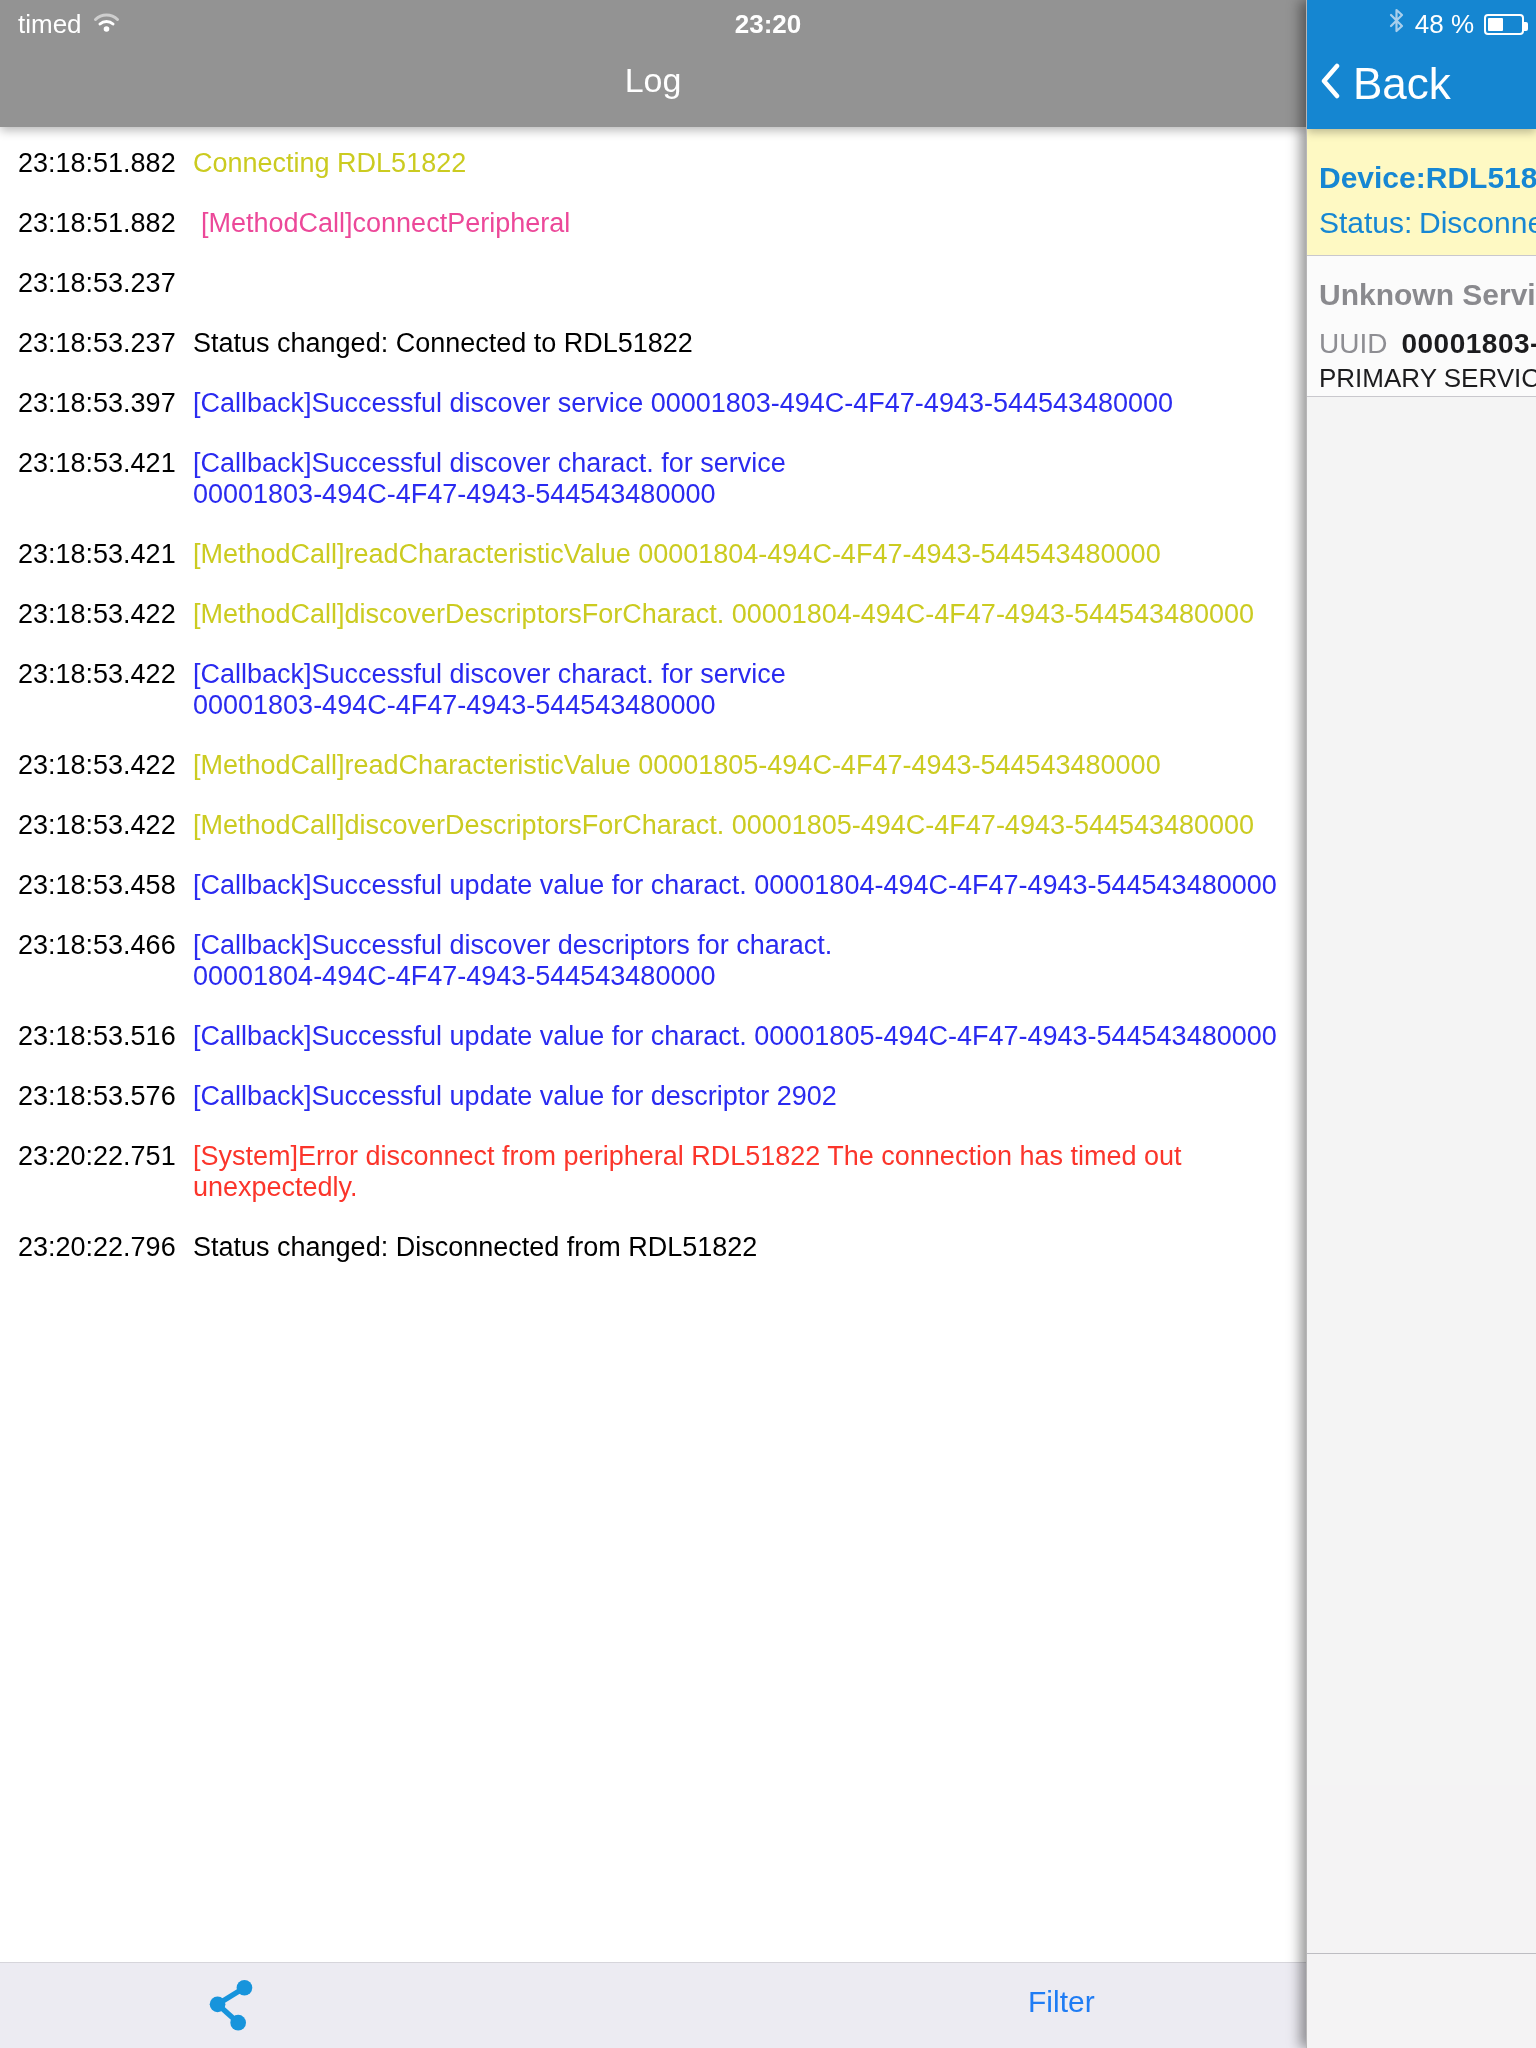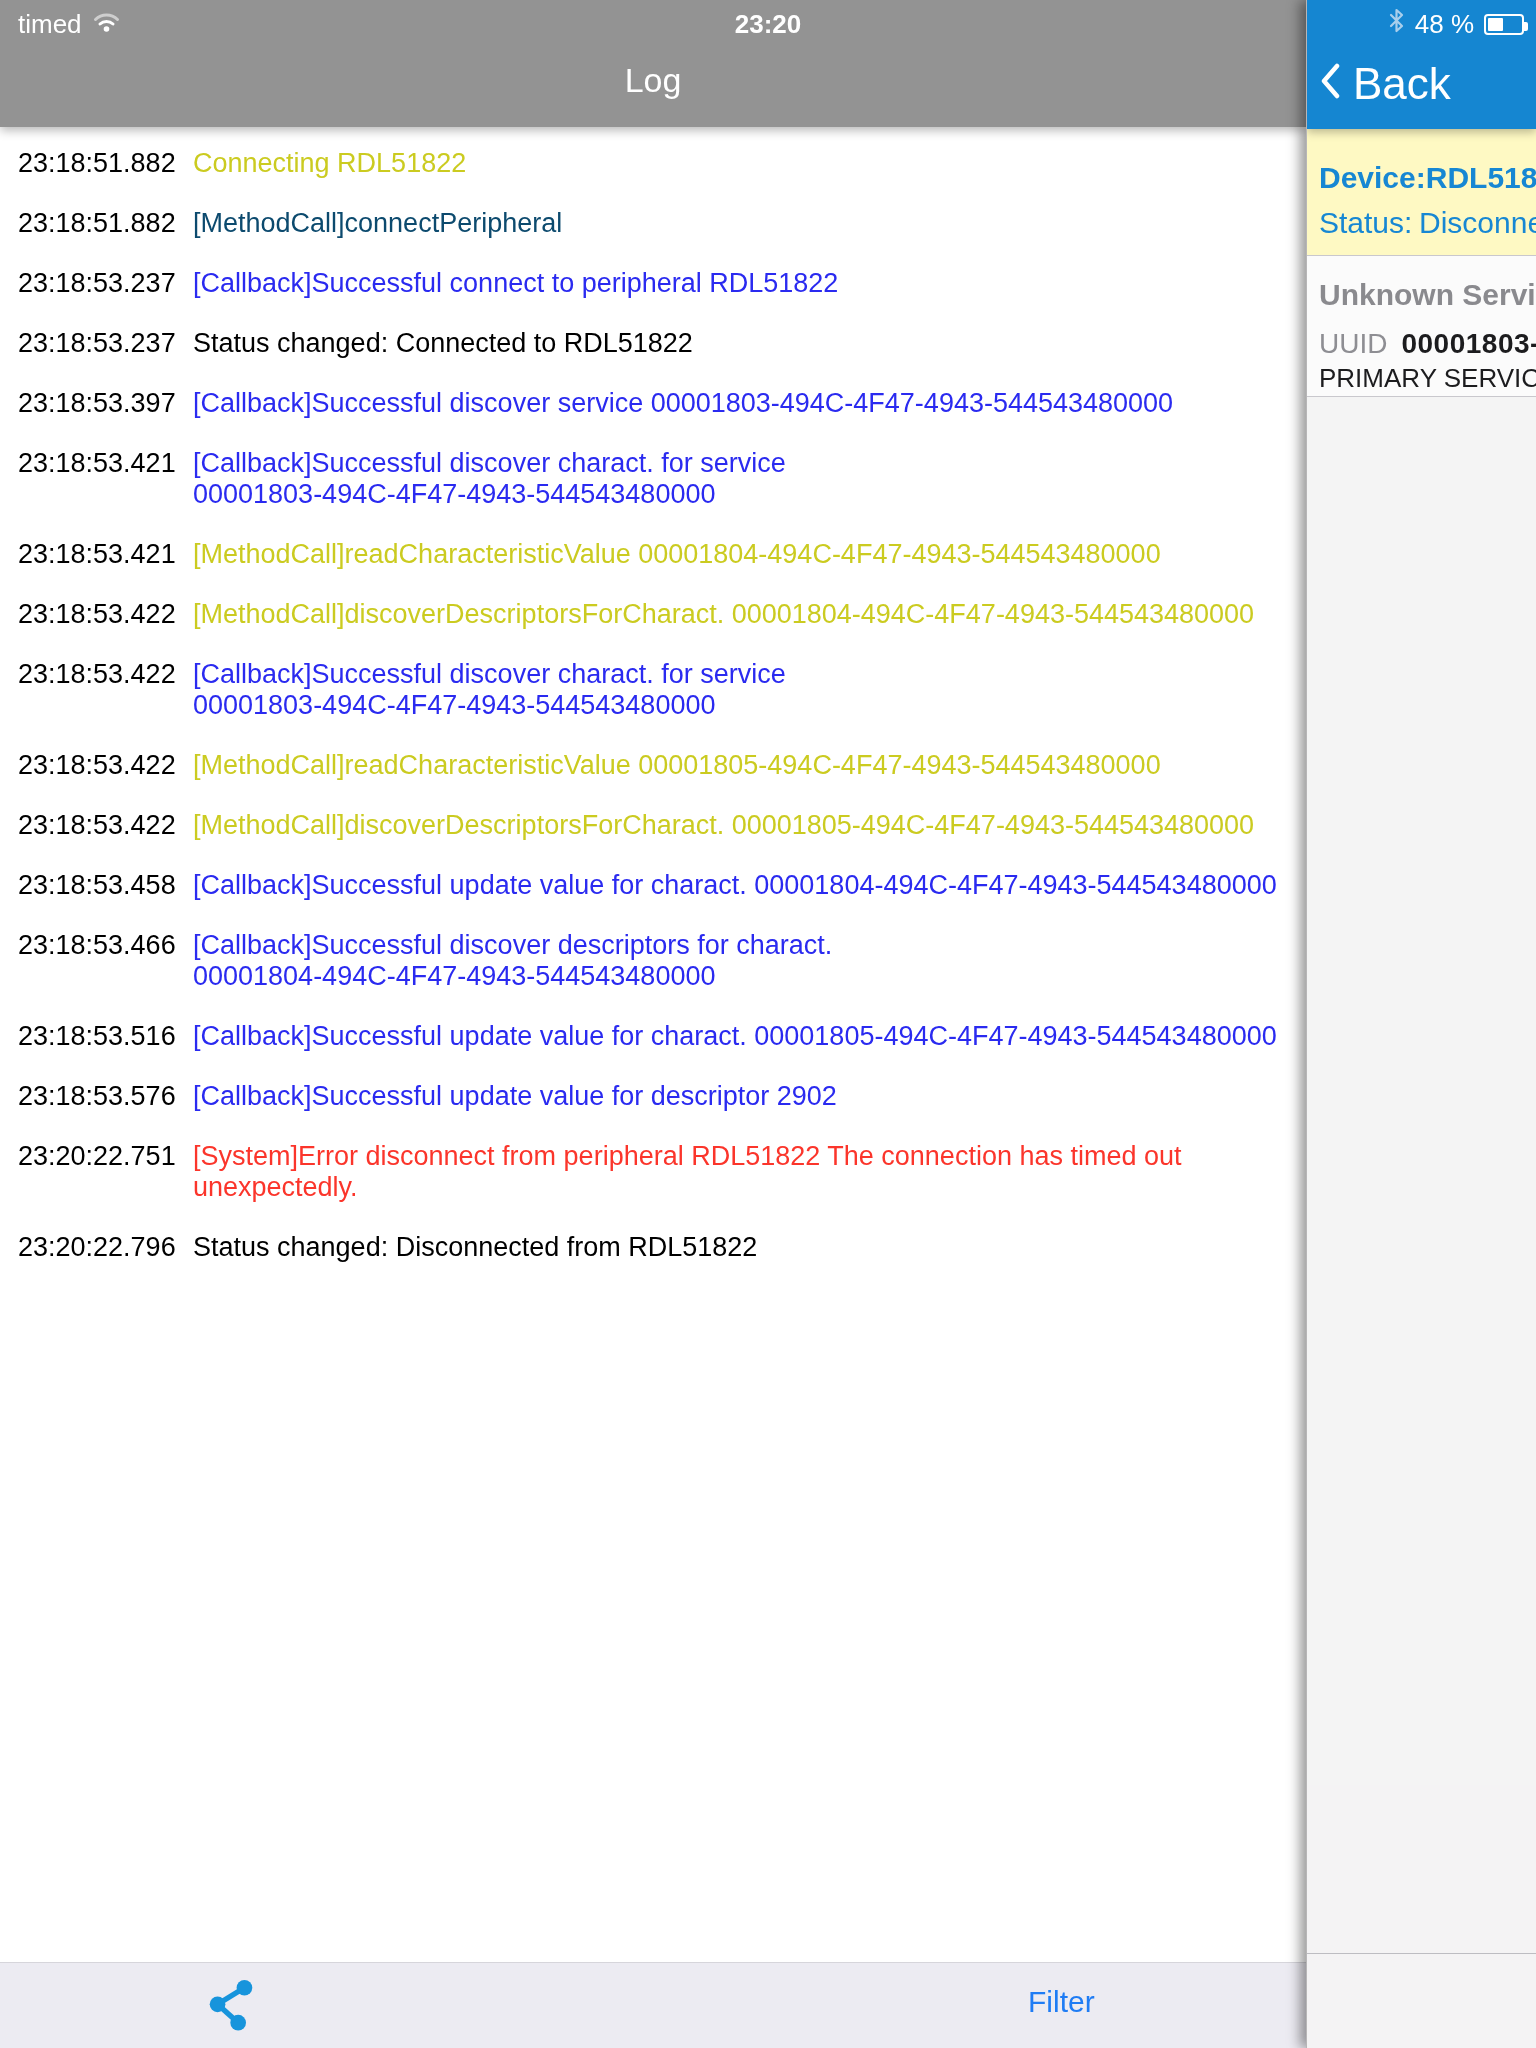--- a/index.html
+++ b/index.html
@@ -86,25 +86,24 @@
       <div class="nav-title">Log</div>
     </div>
 
     <div class="log-list" id="log-list">
         <div class="log-entry">
           <div class="log-time">23:18:51.882</div>
           <div class="log-msg" style="color: rgb(203, 203, 32);">Connecting RDL51822</div>
         </div>
         <div class="log-entry">
           <div class="log-time">23:18:51.882</div>
-          <div class="log-msg" style="color: #0c4a6e;">[MethodCall]connectPeripheral</div>
+          <div class="log-msg" style="color: #ec4899; margin-left: 8px;">[MethodCall]connectPeripheral</div>
         </div>
         <div class="log-entry">
           <div class="log-time">23:18:53.237</div>
-          <div class="log-msg" style="color: rgb(42, 42, 240);">[Callback]Successful connect to peripheral RDL51822</div>
         </div>
         <div class="log-entry">
           <div class="log-time">23:18:53.237</div>
           <div class="log-msg" style="color: rgb(0, 0, 0);">Status changed: Connected to RDL51822</div>
         </div>
         <div class="log-entry">
           <div class="log-time">23:18:53.397</div>
           <div class="log-msg" style="color: rgb(42, 42, 240);">[Callback]Successful discover service 00001803-494C-4F47-4943-544543480000</div>
         </div>
         <div class="log-entry">

